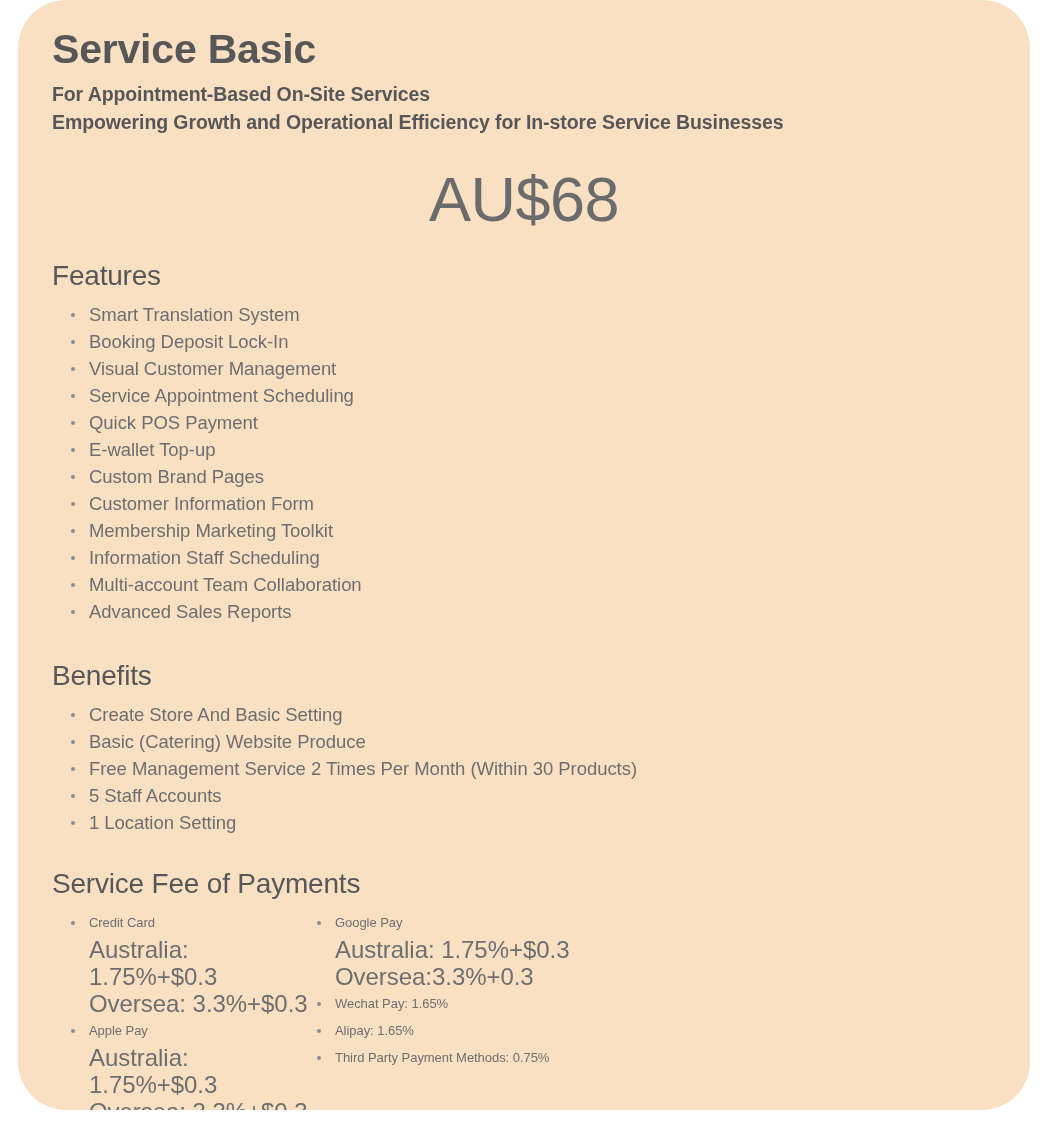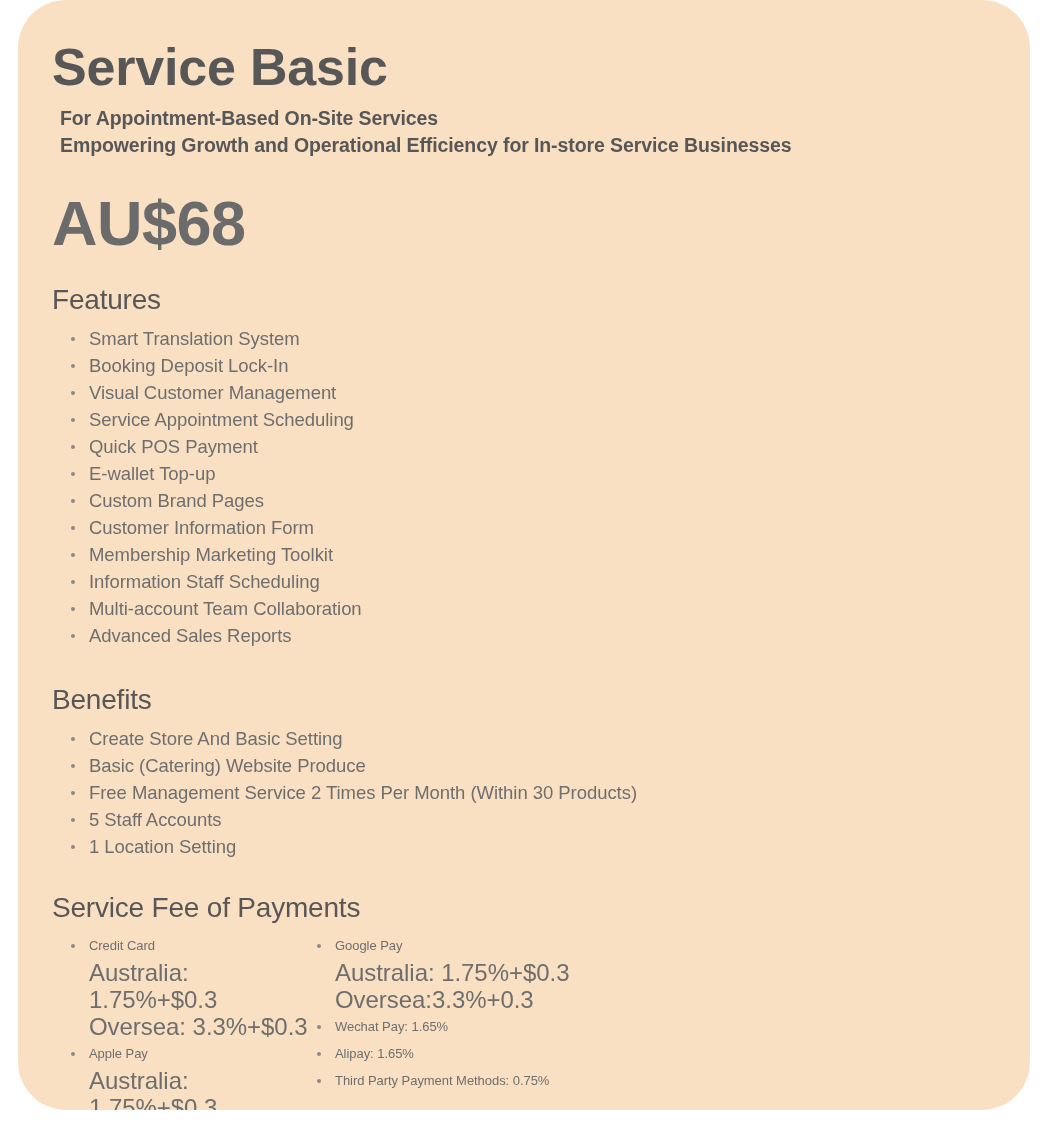--- a/index.html
+++ b/index.html
@@ -22,46 +22,46 @@
     width: 1012px;
     height: 1110px;
     background: #FAE0C3;
     border-radius: 48px;
     box-sizing: border-box;
     padding: 28px 34px 0 34px;
     overflow: hidden;
   }
 
   .plan-title {
-    font-size: 52px;
+    font-size: 41px;
     font-weight: 700;
     color: #575757;
     letter-spacing: -0.2px;
     line-height: 1.05;
-    margin: 12px 0 10px 0;
+    margin: 0 0 10px 0;
   }
 
   .subtitle-line {
     font-size: 19.5px;
     font-weight: 700;
     color: #575757;
     line-height: 1.42;
     letter-spacing: -0.1px;
-    margin-left: 8px;
   }
 
   .price-block {
     margin-top: 32px;
   }
   .price {
     font-size: 63px;
-    font-weight: 700;
+    font-weight: 400;
     color: #6B6B6B;
     line-height: 1.0;
     letter-spacing: -0.5px;
+    text-align: center;
   }
   .price-note {
     font-size: 16.5px;
     font-weight: 400;
     color: #6E6E6E;
     margin-top: 10px;
     margin-left: 9px;
   }
 
   .section {

